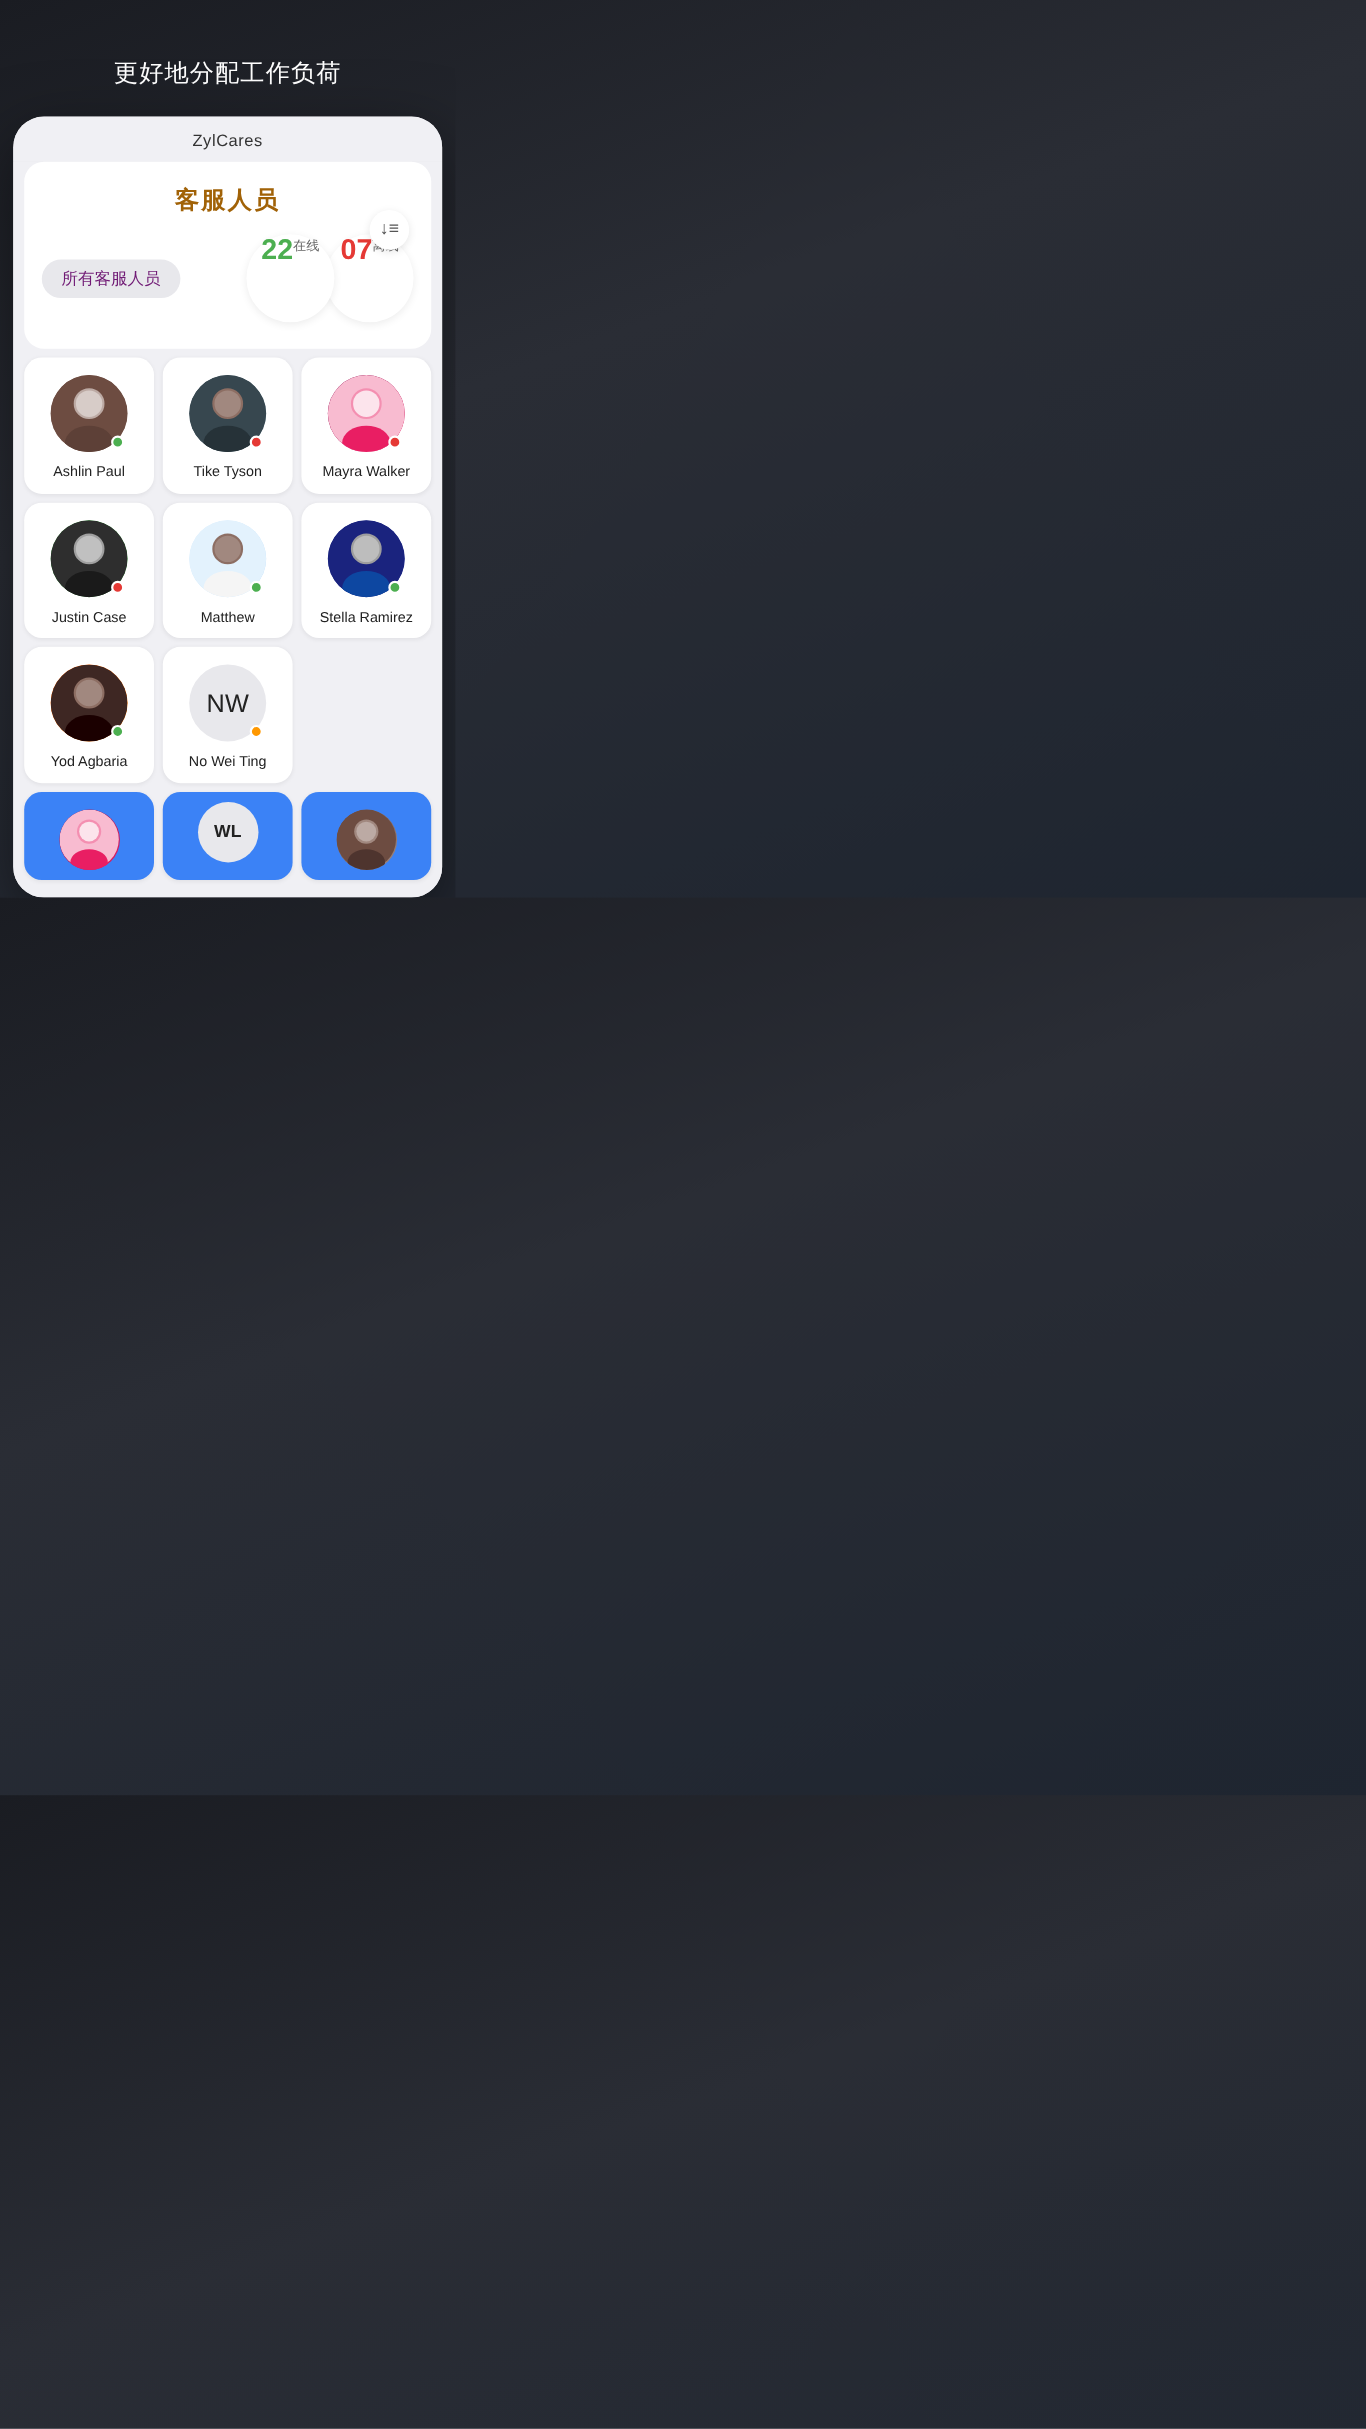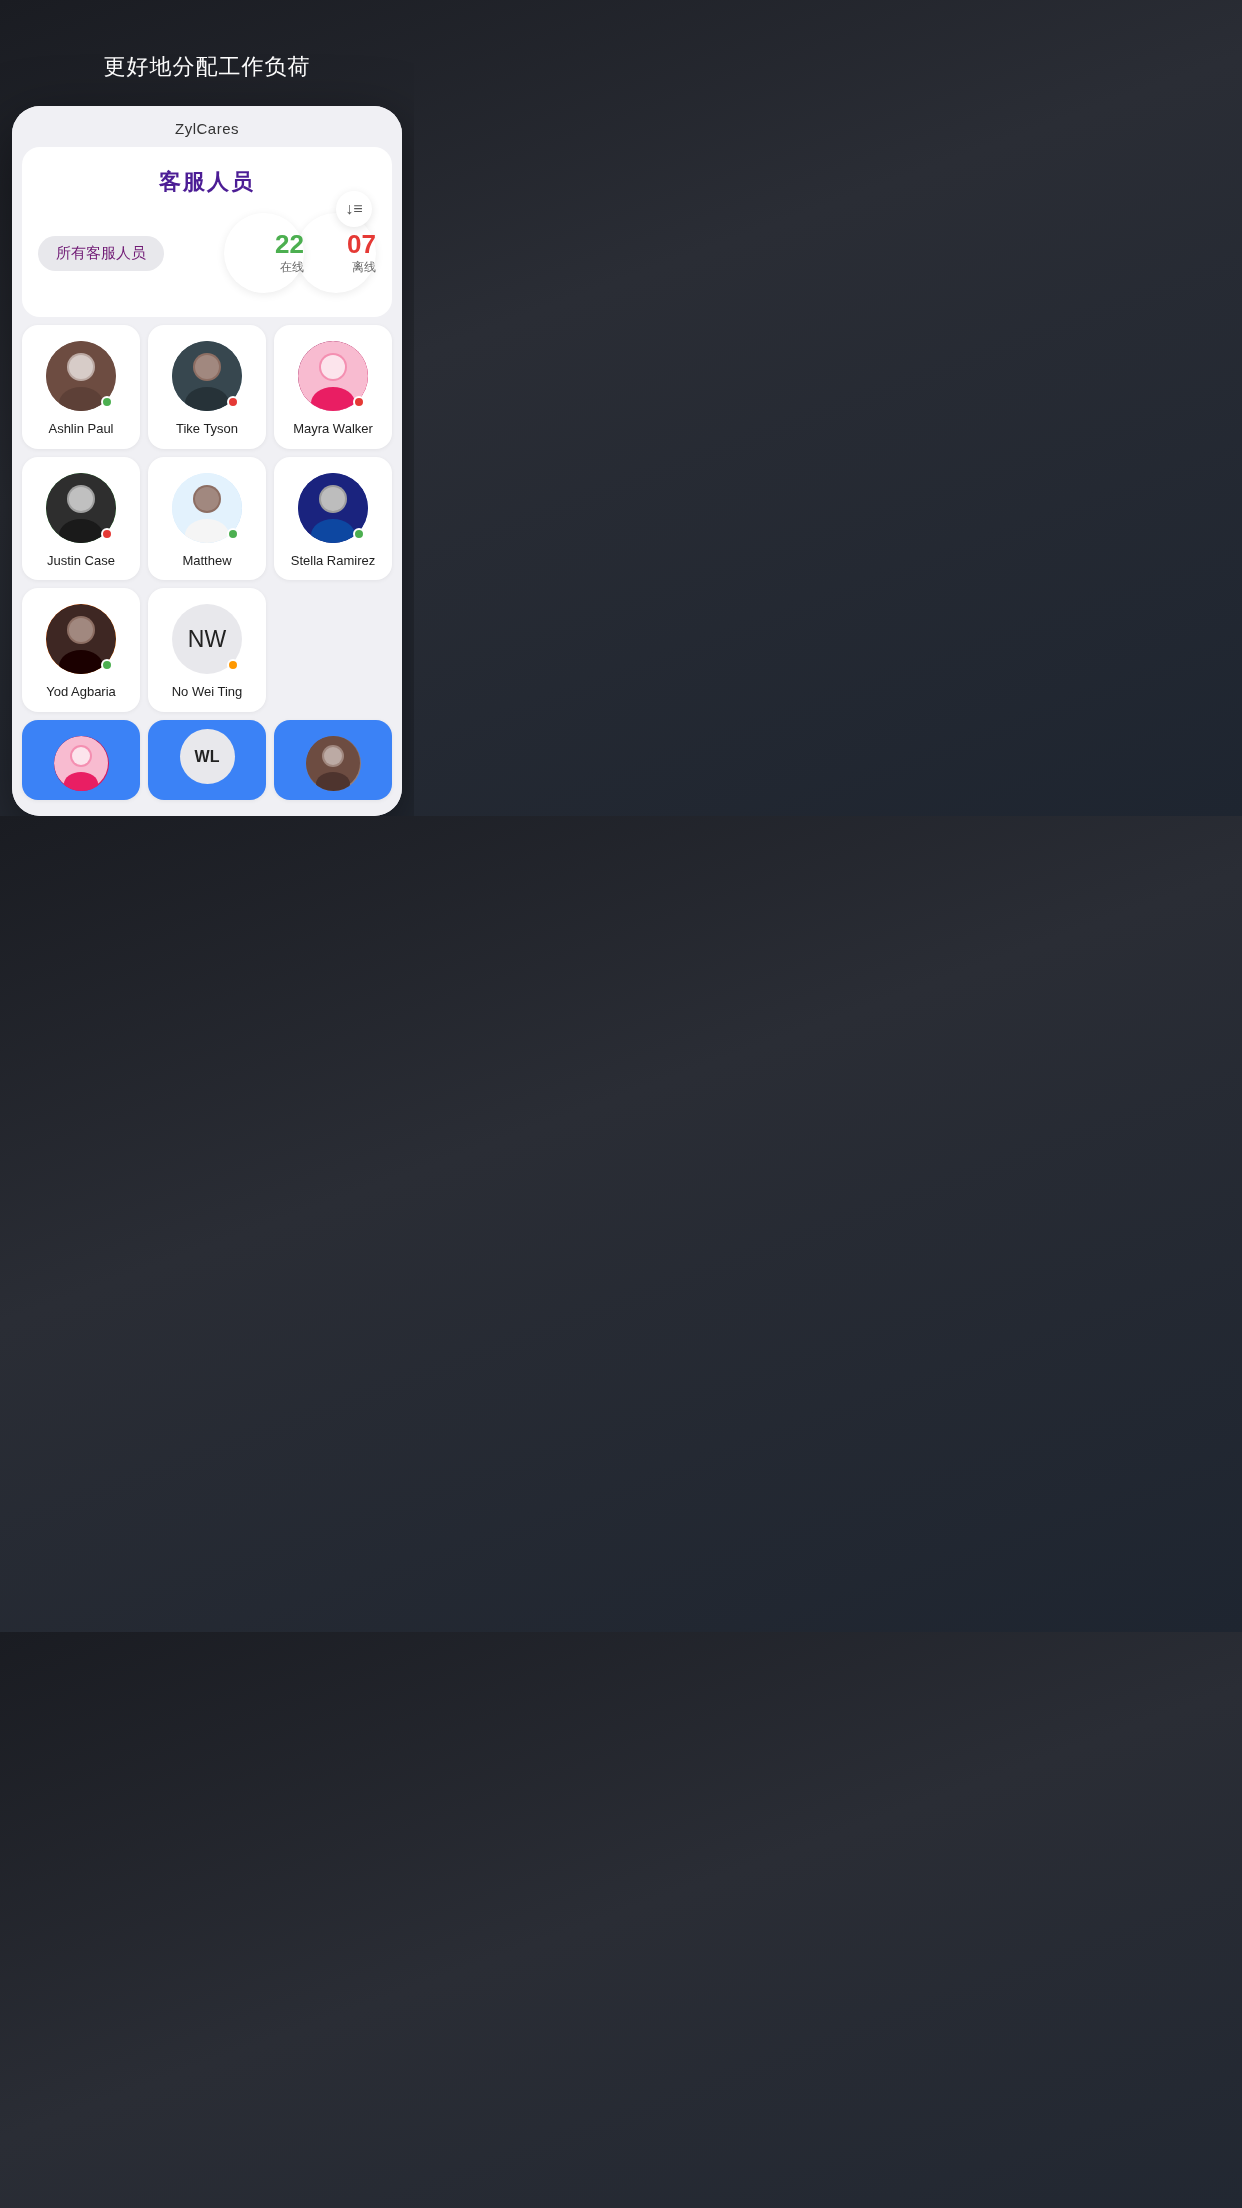--- a/index.html
+++ b/index.html
@@ -67,21 +67,21 @@
       border-radius: 50%;
       display: flex;
       align-items: center;
       justify-content: center;
       font-size: 16px;
       color: #555;
       box-shadow: 0 2px 8px rgba(0,0,0,0.1);
     }
 
     .section-title {
-      color: #4c1d95;
+      color: #a16207;
       font-size: 22px;
       font-weight: 600;
       text-align: center;
       margin: 4px 0 16px;
       letter-spacing: 2px;
     }
 
     .filter-row {
       display: flex;
       align-items: center;
@@ -102,22 +102,22 @@
       display: flex;
       gap: 0;
     }
 
     .stat-circle {
       width: 80px;
       height: 80px;
       background: #fff;
       border-radius: 50%;
       display: flex;
-      flex-direction: column;
-      align-items: flex-end;
+      flex-direction: row;
+      align-items: flex-start;
       justify-content: center;
       box-shadow: 0 2px 8px rgba(0,0,0,0.08);
     }
 
     .stat-circle:first-child {
       margin-right: -8px;
       z-index: 2;
     }
 
     .stat-num {

